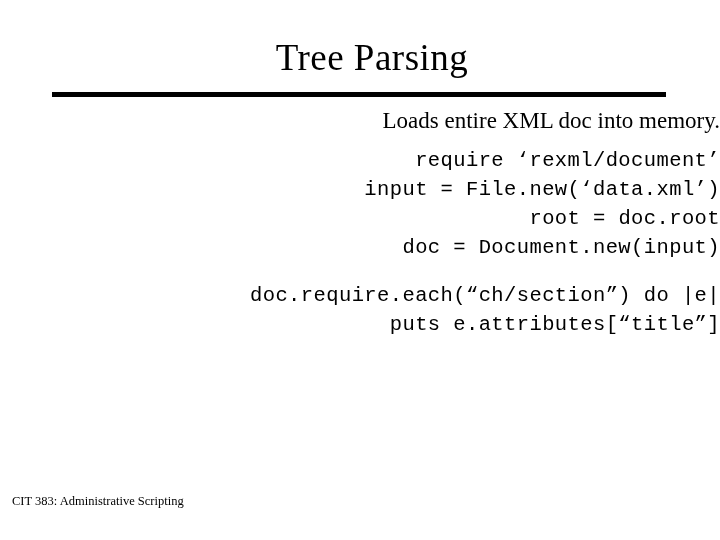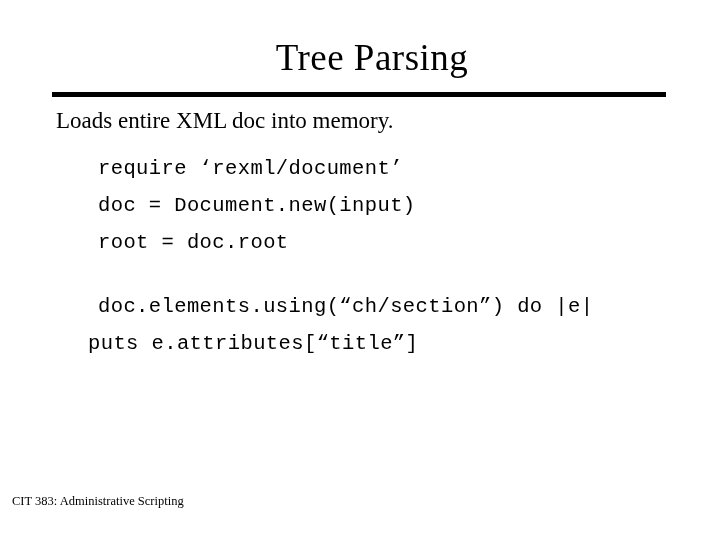--- a/index.html
+++ b/index.html
@@ -37,35 +37,36 @@
     top: 92px;
     width: 614px;
     height: 5px;
     background: #000000;
   }
   .body-area {
     position: absolute;
     left: 0;
     top: 106px;
     width: 720px;
+    text-align: right;
   }
   .lvl1 {
     font-family: "Liberation Serif", serif;
     font-size: 23px;
     color: #000000;
     margin: 0 0 2px 0;
     padding: 0 0 0 56px;
     line-height: 30px;
     white-space: pre;
   }
   .code {
     font-family: "Liberation Mono", monospace;
     font-size: 20.5px;
     color: #000000;
-    margin: 8px;
+    margin: 0;
     padding: 0 0 0 90px;
     line-height: 29px;
     white-space: pre;
     letter-spacing: 0.4px;
   }
   .code.indent2 {
     padding-left: 80px;
   }
   .spacer-sm { height: 8px; }
   .spacer-md { height: 11px; }
@@ -88,28 +89,29 @@
   <div class="slide-title">Tree Parsing</div>
   <div class="title-rule"></div>
 
   <div class="body-area">
 
     <p class="lvl1">Loads entire XML doc into memory.</p>
 
     <div class="spacer-sm"></div>
 
     <p class="code">require ‘rexml/document’</p>
+    <p class="code">input = File.new(‘data.xml’)</p>
+    <p class="code">root = doc.root</p>
     <p class="code">doc = Document.new(input)</p>
-    <p class="code">root = doc.root</p>
 
     <div class="spacer-md"></div>
 
 
     <div class="spacer-sm"></div>
 
-    <p class="code">doc.elements.using(“ch/section”) do |e|</p>
+    <p class="code">doc.require.each(“ch/section”) do |e|</p>
     <p class="code indent2">puts e.attributes[“title”]</p>
 
   </div>
 
   <div class="footer">CIT 383: Administrative Scripting</div>
 
 </div>
 
 </body></html>

